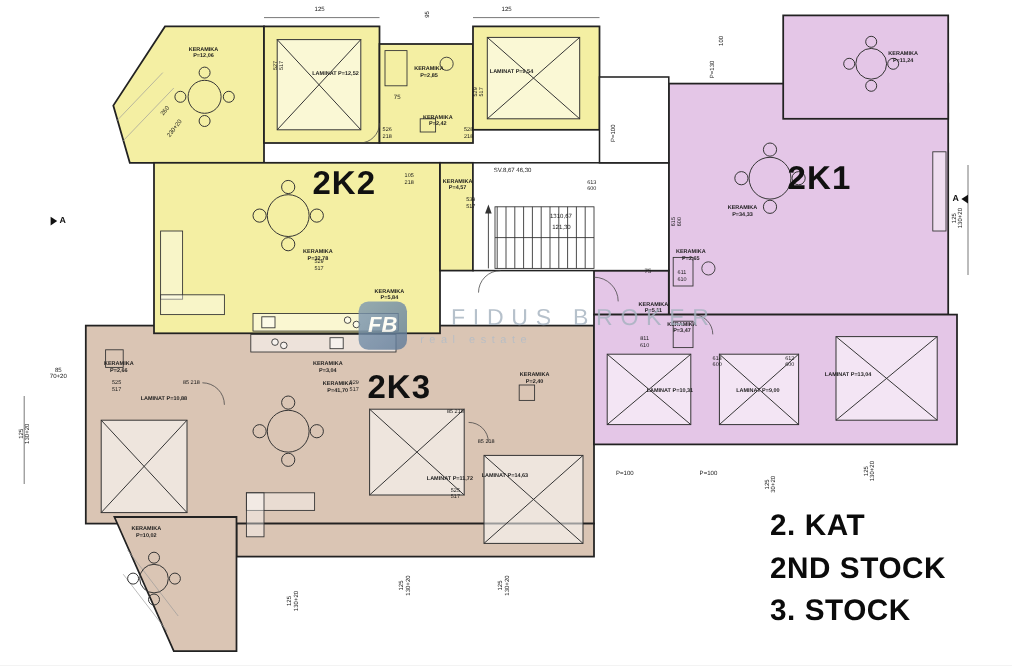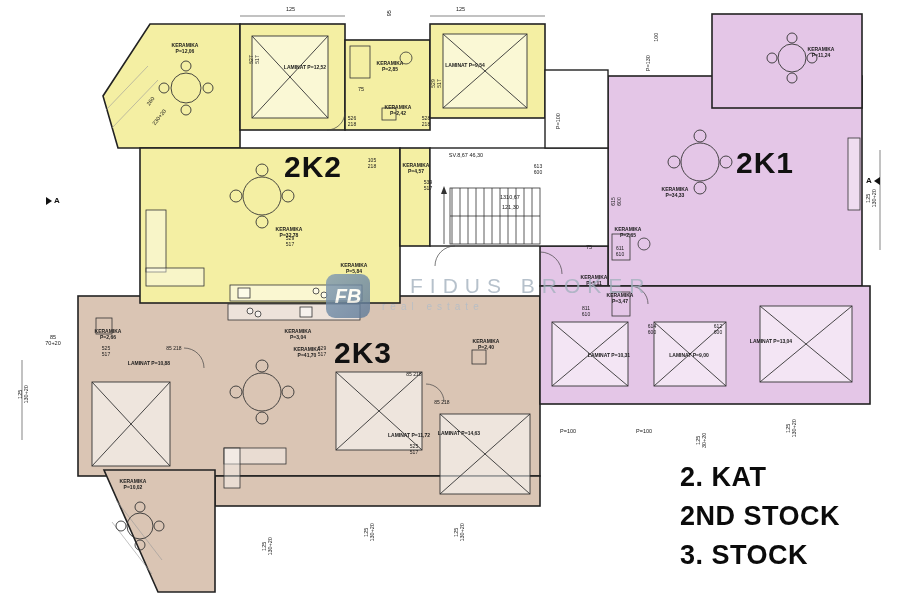--- a/index.html
+++ b/index.html
@@ -24,28 +24,28 @@
   .two { width:22px; white-space:normal; }
   .rot { transform:rotate(-90deg); transform-origin:center; }
   .diag { transform:rotate(-52deg); transform-origin:center; }
 
   .apt {
     position:absolute; font-size:30px; font-weight:bold; color:#111;
     letter-spacing:1px; z-index:4;
   }
 
   .floor-block {
-    position:absolute; left:680px; top:458px; z-index:5;
+    position:absolute; left:700px; top:458px; z-index:5;
     font-size:27px; font-weight:bold; color:#0b0b0b; line-height:1.45;
     letter-spacing:0.5px;
   }
 
   .wm {
     position:absolute; left:326px; top:274px; z-index:6;
-    display:flex; gap:12px; opacity:0.8;
+    display:flex; align-items:center; gap:12px; opacity:0.8;
   }
   .wm-logo {
     width:44px; height:44px; border-radius:9px;
     background:linear-gradient(135deg,#7f9ab3,#5e7a99);
     color:#ffffff; font-size:20px; font-weight:bold; font-style:italic;
     display:flex; align-items:center; justify-content:center;
   }
   .wm-title { font-size:21px; font-weight:normal; color:#a5b2bf; letter-spacing:7px;margin-left:28px; }
   .wm-sub { font-size:10px; color:#b0bcc8; letter-spacing:5px; margin-top:3px; }
 
@@ -215,21 +215,21 @@
 
     <g stroke="#333" stroke-width="0.6">
       <line x1="240" y1="16" x2="345" y2="16"></line>
       <line x1="430" y1="16" x2="545" y2="16"></line>
       <line x1="880" y1="150" x2="880" y2="250"></line>
       <line x1="22" y1="360" x2="22" y2="440"></line>
     </g>
   </svg>
 
   <div class="apt" style="left:284px;top:150px">2K2</div>
-  <div class="apt" style="left:736px;top:146px">2K1</div>
+  <div class="apt" style="left:716px;top:146px">2K1</div>
   <div class="apt" style="left:334px;top:336px">2K3</div>
 
   <div class="room" style="left:162px;top:42px">KERAMIKA P=12,06</div>
   <div class="room" style="left:282px;top:64px">LAMINAT P=12,52</div>
   <div class="room" style="left:372px;top:60px;width:36px">KERAMIKA P=2,85</div>
   <div class="room" style="left:380px;top:104px;width:36px">KERAMIKA P=2,42</div>
   <div class="room" style="left:442px;top:62px">LAMINAT P=9,54</div>
   <div class="room" style="left:398px;top:162px;width:36px">KERAMIKA P=4,57</div>
   <div class="room" style="left:266px;top:226px">KERAMIKA P=32,78</div>
   <div class="room" style="left:336px;top:262px;width:36px">KERAMIKA P=5,84</div>

